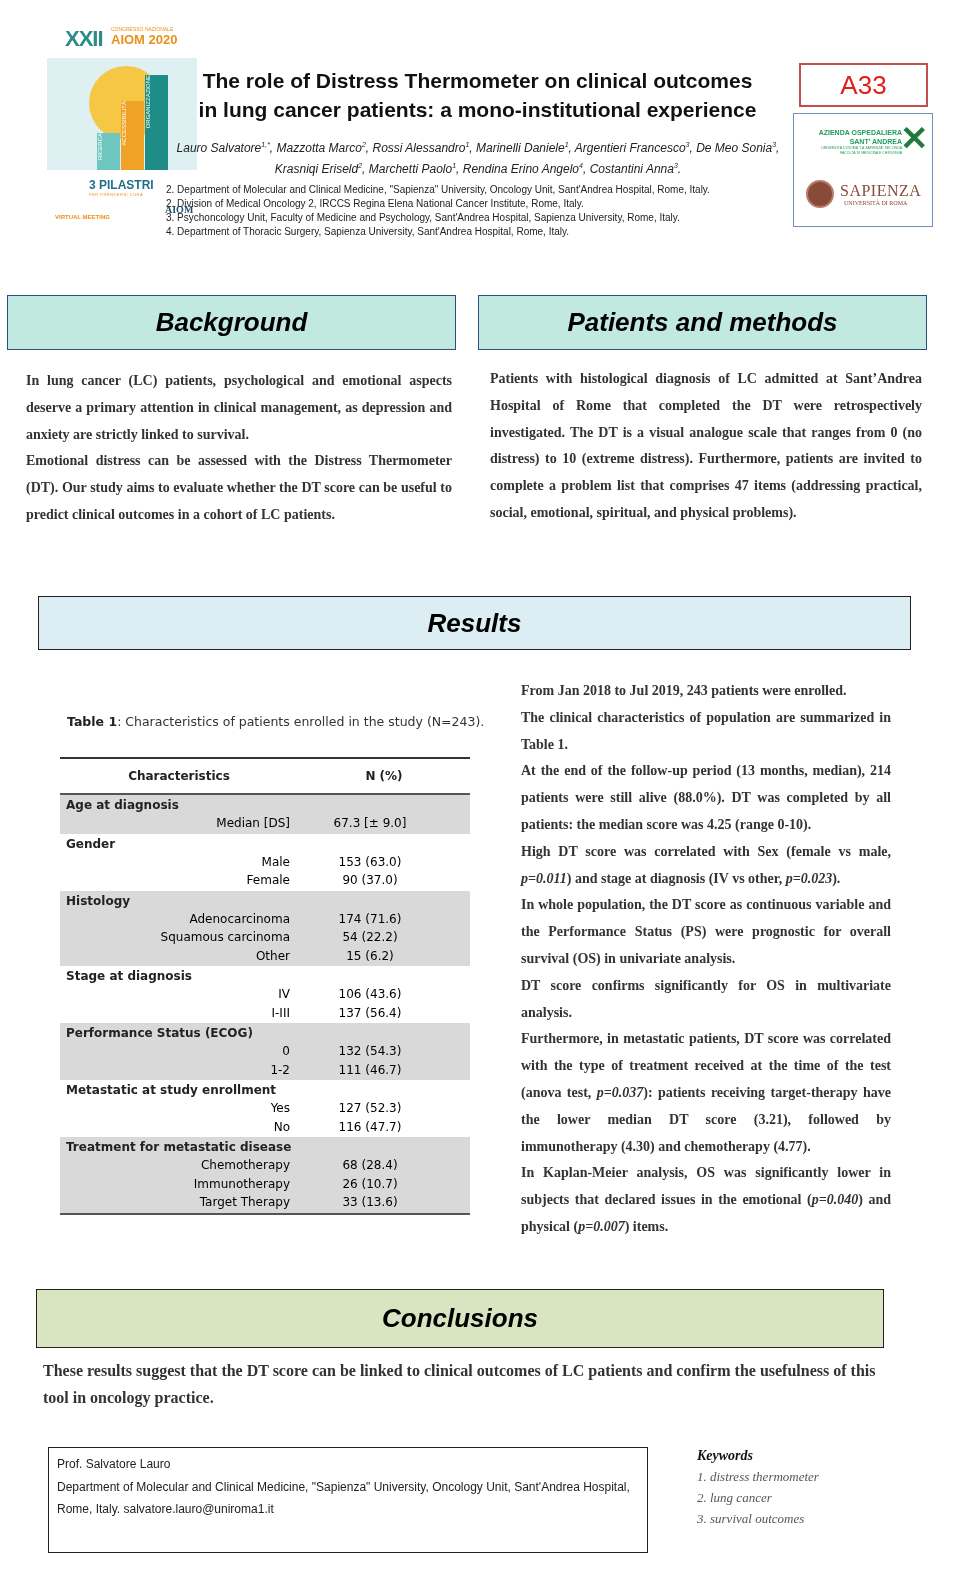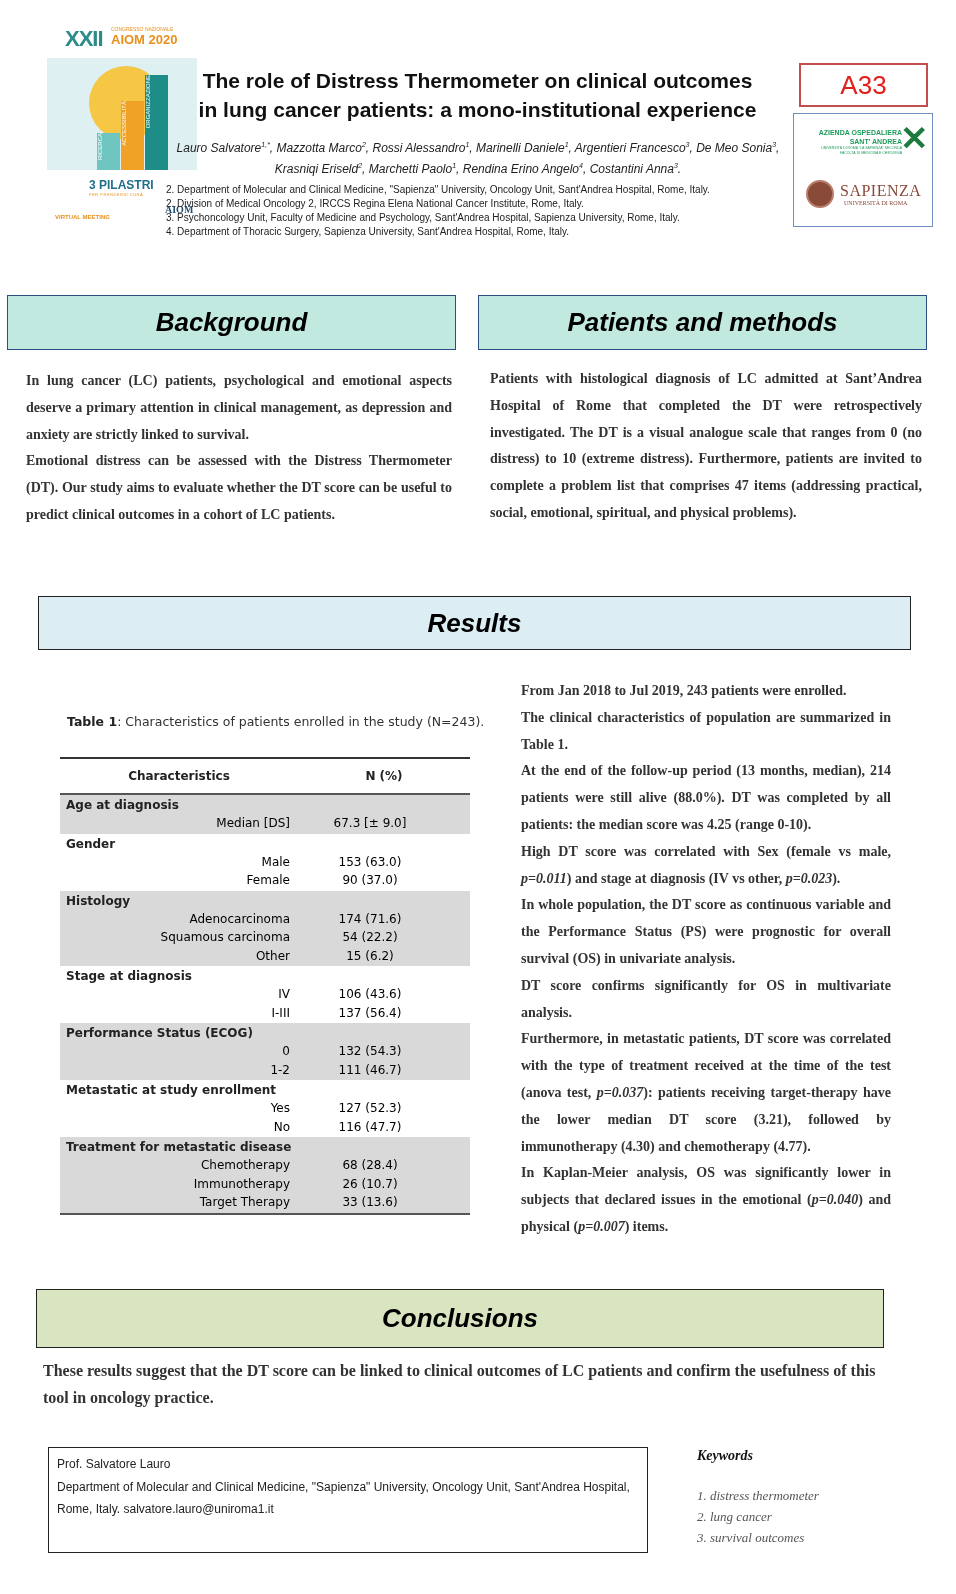--- a/index.html
+++ b/index.html
@@ -72,21 +72,21 @@
   .tbl .row .c1 { width: 230px; text-align: right; }
   .tbl .row .c2 { width: 180px; text-align: center; padding-right: 20px; }
   .tbl .rule-bot { height: 2px; background: #555; }
 
   
   .corr { left: 48px; top: 1447px; width: 600px; height: 106px; border: 1px solid #222; padding: 5px 8px; font: 12px/23px "Liberation Sans", sans-serif; color: #222; }
   .corr .ct { font: bold italic 14px/22px "Liberation Sans", sans-serif; color: #111; }
 
   
   .kw { left: 697px; top: 1446px; width: 240px; font: italic 13px "Liberation Serif", serif; color: #555; }
-  .kw .kt { font: bold italic 14px "Liberation Serif", serif; color: #111; margin-bottom: 21px; margin-top: 2px; }
+  .kw .kt { font: bold italic 14px "Liberation Serif", serif; color: #111; margin-bottom: 2px; margin-top: 2px; }
   .kw .ki { line-height: 21px; }
 </style>
 </head>
 <body>
 
 <div class="abs aiom-logo">
   <span class="xxii">XXII</span>
   <span class="cong">CONGRESSO NAZIONALE</span>
   <span class="aiom2020">AIOM 2020</span>
   <div class="scene"></div>

